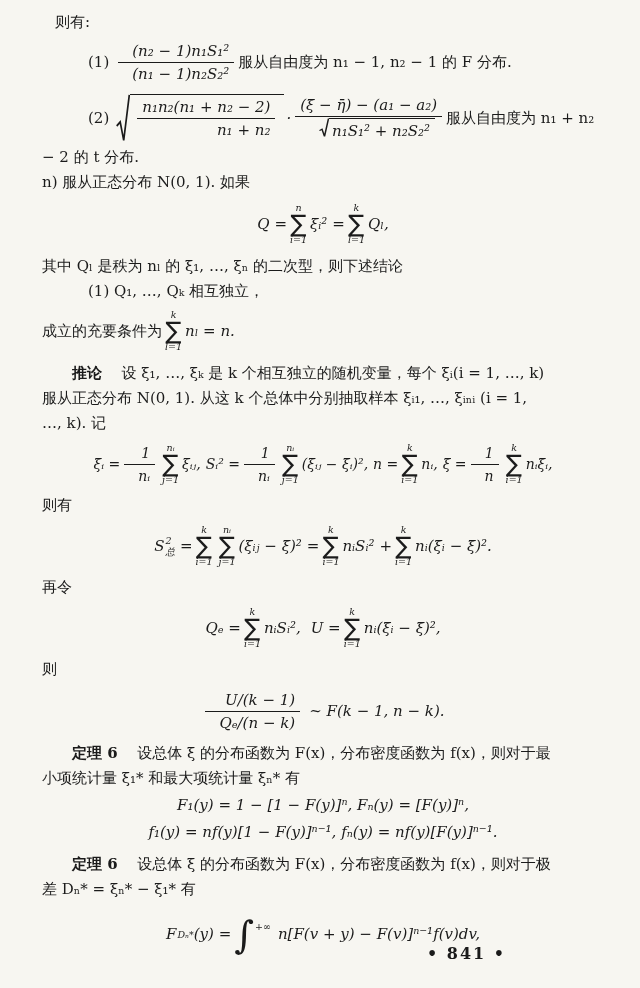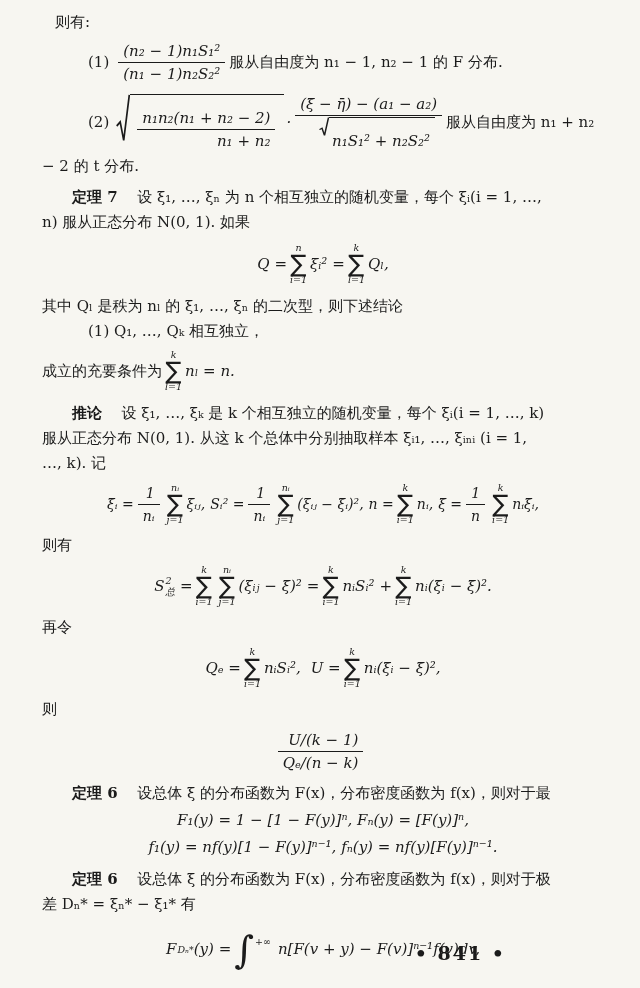--- a/index.html
+++ b/index.html
@@ -18,42 +18,42 @@
   .mi{font-style:italic;}
   
   .disp{display:flex;justify-content:center;align-items:center;
         font-style:italic;margin:4px 0;white-space:nowrap;}
   .row{display:flex;align-items:center;white-space:nowrap;margin:3px 0;}
   .gap{display:inline-block;width:10px;}
   .gap-s{display:inline-block;width:5px;}
   
   .frac{display:inline-block;text-align:right;vertical-align:middle;margin:0 4px;}
   .frac .fn{display:block;padding:0 5px 1px;border-bottom:1.4px solid #1b1b1b;line-height:20px;}
-  .frac .fd{display:block;padding:1px 5px 0;line-height:20px;}
+  .frac .fd{display:block;padding:1px 5px 0;line-height:20px;margin-left:9px;}
   
   .bigsum{display:inline-flex;flex-direction:column;align-items:center;
           vertical-align:middle;margin:0 3px;line-height:1;}
   .bigsum .st,.bigsum .sb{font-size:9.5px;line-height:1.15;font-style:italic;letter-spacing:0;}
   .bigsum .ss{font-size:24px;line-height:.88;font-style:normal;
               font-family:"DejaVu Sans","Liberation Sans",sans-serif;}
   
   .sqrt{display:inline-flex;align-items:flex-start;vertical-align:middle;margin:0 2px;}
   .sqrt svg{flex:none;display:block;}
-  .sqrt .rbody{border-top:1.4px solid #1b1b1b;padding:13px 5px 0 3px;
+  .sqrt .rbody{border-top:1.4px solid #1b1b1b;padding:2px 5px 0 3px;
                display:flex;align-items:center;}
   
   .ssk{display:inline-flex;flex-direction:column;justify-content:center;
        vertical-align:middle;font-size:9.5px;line-height:1.2;margin-left:1px;}
   
   .intg{display:inline-flex;align-items:center;margin:0 3px;}
   .intg .ig{font-size:38px;line-height:1;font-style:normal;}
   .intg .il{display:flex;flex-direction:column;justify-content:space-between;
             height:42px;font-size:9.5px;font-style:normal;margin:0 4px 0 1px;}
   .pagenum{position:absolute;right:134px;bottom:22px;font-weight:bold;
-           font-size:19px;letter-spacing:2px;}
+           font-size:16px;letter-spacing:2px;}
   .sm{font-size:14px;}
 </style>
 </head>
 <body>
 
 <div class="page">
 
   <div class="ln sind">
     <span>则有:</span>
   </div>
@@ -93,25 +93,20 @@
           <span class="rbody">n₁S₁² + n₂S₂²</span>
         </span>
       </span>
     </span>
     <span>服从自由度为 n₁ + n₂</span>
   </div>
   <div class="ln">
     <span>− 2 的 t 分布.</span>
   </div>
 
-  <div class="ln pind" style="margin-top:6px;">
-    <span class="bold">定理 7</span>
-    <span class="gap"></span>
-    <span>设 ξ₁, …, ξₙ 为 n 个相互独立的随机变量，每个 ξᵢ(i = 1, …,</span>
-  </div>
   <div class="ln">
     <span>n) 服从正态分布 N(0, 1). 如果</span>
   </div>
 
   <div class="disp" style="margin:8px 0;">
     <span>Q =</span>
     <span class="bigsum">
       <span class="st">n</span>
       <span class="ss">∑</span>
       <span class="sb">i=1</span>
@@ -268,26 +263,30 @@
   <div class="ln">
     <span>则</span>
   </div>
 
   <div class="disp" style="margin:8px 0;">
     <span class="frac">
       <span class="fn">U/(k − 1)</span>
       <span class="fd">Qₑ/(n − k)</span>
     </span>
     <span class="gap-s"></span>
+    <span>~ F(k − 1, n − k).</span>
   </div>
 
   <div class="ln pind" style="margin-top:6px;">
     <span class="bold">定理 6</span>
     <span class="gap"></span>
     <span>设总体 ξ 的分布函数为 F(x)，分布密度函数为 f(x)，则对于最</span>
+  </div>
+  <div class="ln">
+    <span>小项统计量 ξ₁* 和最大项统计量 ξₙ* 有</span>
   </div>
   <div class="disp" style="margin:2px 0;">
     <span>F₁(y) = 1 − [1 − F(y)]ⁿ, Fₙ(y) = [F(y)]ⁿ,</span>
   </div>
   <div class="disp" style="margin:2px 0;">
     <span>f₁(y) = nf(y)[1 − F(y)]ⁿ⁻¹, fₙ(y) = nf(y)[F(y)]ⁿ⁻¹.</span>
   </div>
 
   <div class="ln pind" style="margin-top:7px;">
     <span class="bold">定理 6</span>

